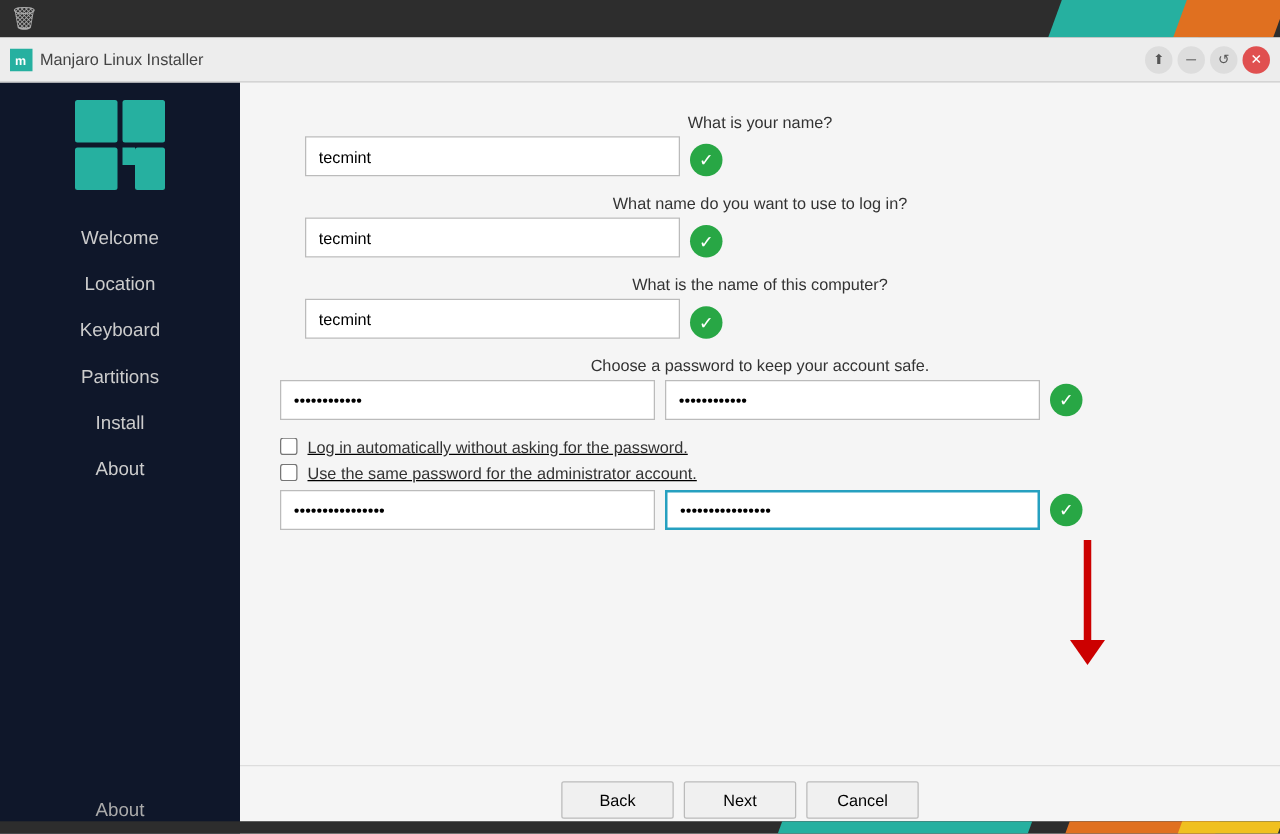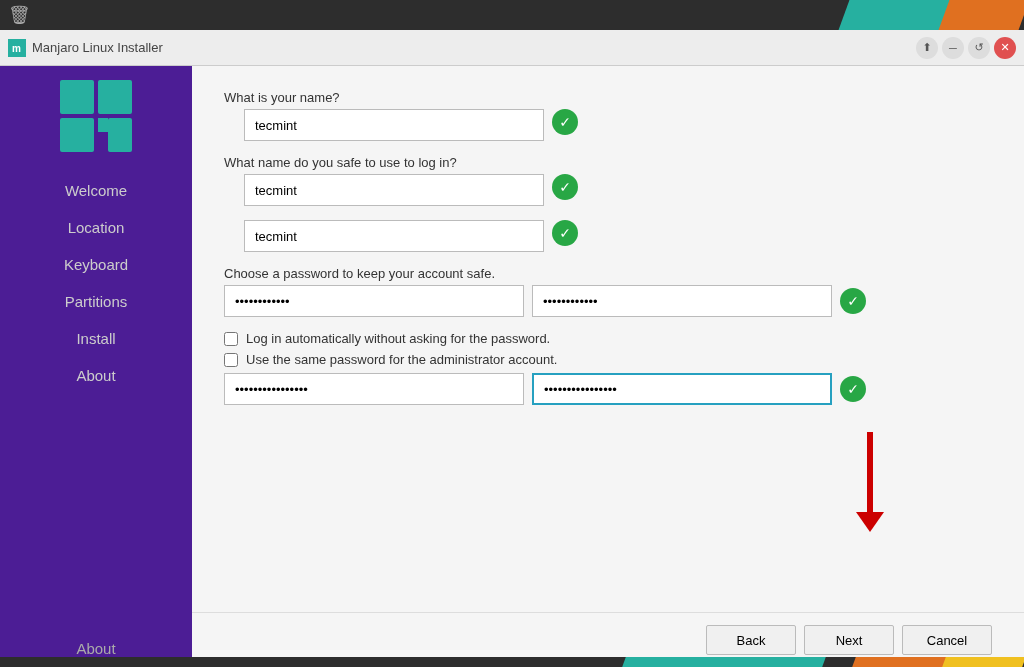--- a/index.html
+++ b/index.html
@@ -118,21 +118,21 @@
     
     .content {
       display: flex;
       flex: 1;
       overflow: hidden;
     }
 
     
     .sidebar {
       width: 192px;
-      background: #4c1d95;
+      background: #0f172a;
       display: flex;
       flex-direction: column;
       align-items: center;
       padding-top: 10px;
       flex-shrink: 0;
     }
     .sidebar-logo {
       width: 80px;
       height: 80px;
       margin-bottom: 8px;
@@ -178,24 +178,25 @@
     }
 
     .form-group {
       margin-bottom: 14px;
     }
     .form-label {
       font-size: 13px;
       color: #333;
       margin-bottom: 4px;
       display: block;
+      text-align: center;
     }
     .input-row {
       display: flex;
-      align-items: flex-start;
+      align-items: flex-end;
       gap: 8px;
       padding-left: 20px;
     }
     .form-input {
       width: 300px;
       height: 32px;
       border: 1px solid #bbb;
       background: white;
       padding: 0 10px;
       font-size: 13px;
@@ -215,39 +216,40 @@
     }
 
     .password-row {
       display: flex;
       align-items: center;
       gap: 8px;
     }
 
     .checkbox-row {
       display: flex;
-      align-items: flex-end;
+      align-items: flex-start;
       gap: 8px;
       margin-bottom: 6px;
+      text-decoration: underline;
     }
     .checkbox-row input[type="checkbox"] {
       width: 14px;
       height: 14px;
     }
     .checkbox-label {
       font-size: 13px;
       color: #333;
     }
 
     
     .bottom-bar {
       width: 100%;
       padding: 12px 32px 12px 0;
       display: flex;
-      justify-content: flex-end;
+      justify-content: center;
       gap: 8px;
       background: #f5f5f5;
       border-top: 1px solid #ddd;
       flex-shrink: 0;
     }
     .action-btn {
       width: 90px;
       height: 30px;
       border: 1px solid #bbb;
       background: #f0f0f0;
@@ -386,28 +388,29 @@
 
         <div class="form-group">
           <label class="form-label">What is your name?</label>
           <div class="input-row">
             <input type="text" class="form-input" value="tecmint" style="">
             <div class="check-icon">✓</div>
           </div>
         </div>
 
         <div class="form-group">
-          <label class="form-label">What name do you safe to use to log in?</label>
+          <label class="form-label">What name do you want to use to log in?</label>
           <div class="input-row">
             <input type="text" class="form-input" value="tecmint" style="">
             <div class="check-icon">✓</div>
           </div>
         </div>
 
         <div class="form-group">
+          <label class="form-label">What is the name of this computer?</label>
           <div class="input-row">
             <input type="text" class="form-input" value="tecmint" style="">
             <div class="check-icon">✓</div>
           </div>
         </div>
 
         <div class="form-group">
           <label class="form-label">Choose a password to keep your account safe.</label>
           <div class="password-row">
             <input type="password" class="form-input" value="••••••••••••" style="">

